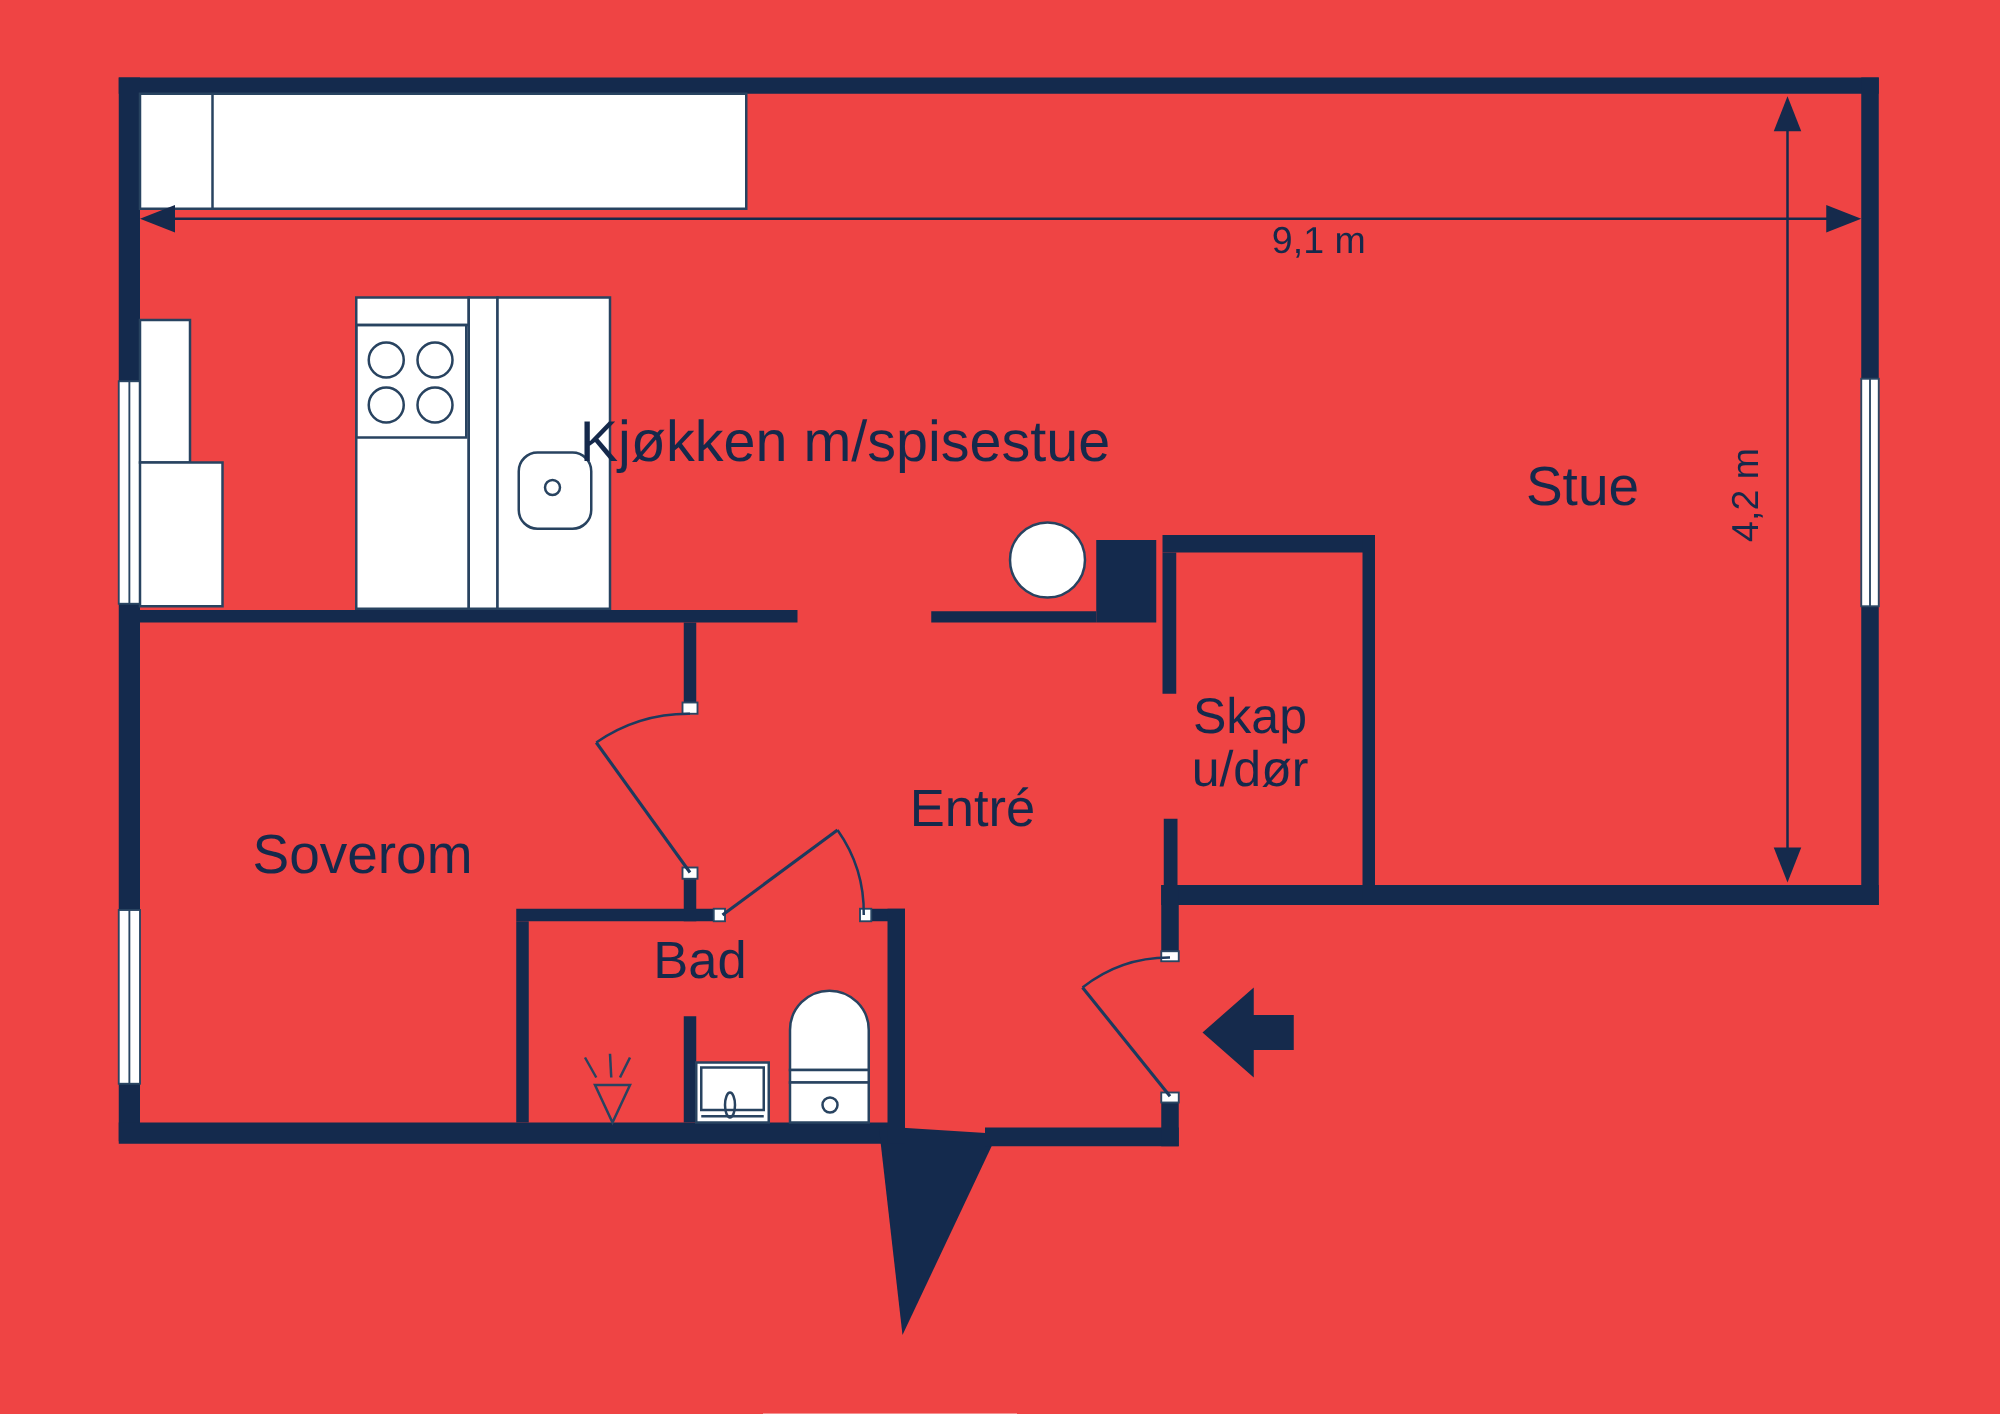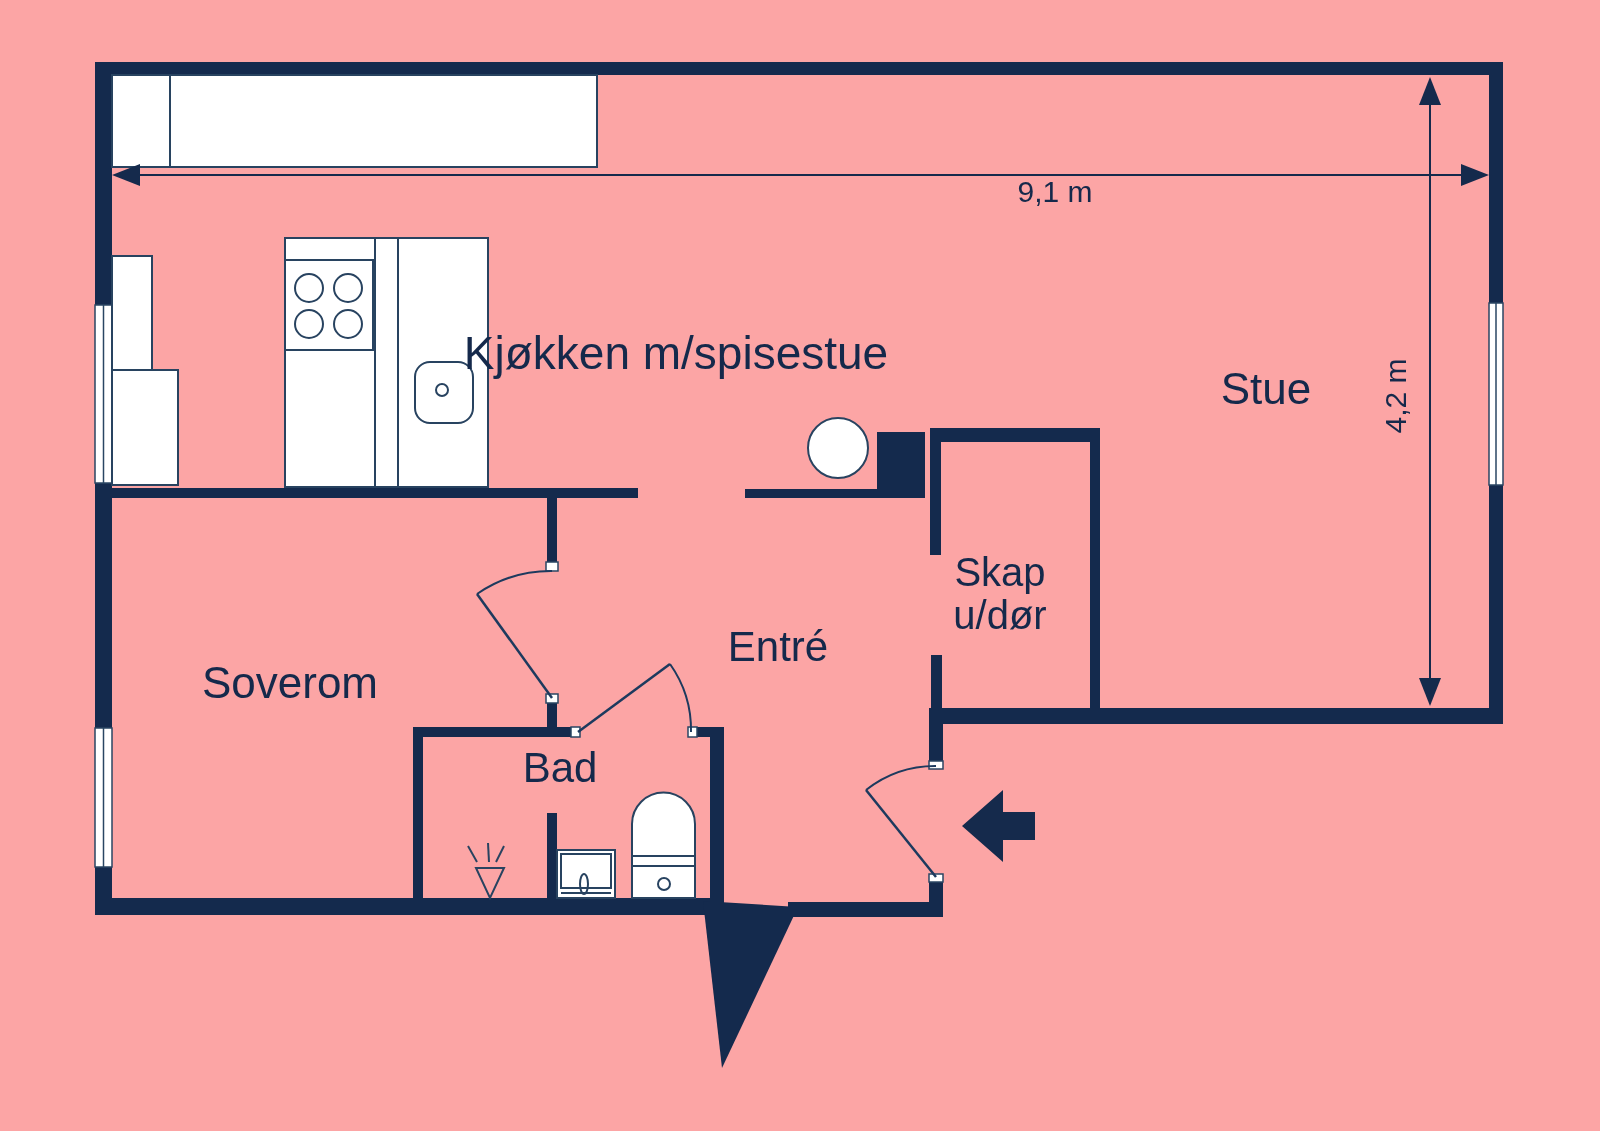--- a/index.html
+++ b/index.html
@@ -1,16 +1,16 @@
 <!DOCTYPE html>
 <html><head>
 <meta charset="utf-8">
 <style>
   html,body{margin:0;padding:0;background:#ffffff;}
-  .stage{position:relative;width:1600px;height:1131px;background:#fca5a5;overflow:hidden;}
+  .stage{position:relative;width:1600px;height:1131px;background:#ef4444;overflow:hidden;}
   svg{display:block;}
   .wall{fill:#142a4d;stroke:none;}
   .win{fill:#ffffff;stroke:#2a4663;stroke-width:1.5;}
   .winline{stroke:#2a4663;stroke-width:1.5;}
   .hinge{fill:#ffffff;stroke:#2a4663;stroke-width:1.5;}
   .furn{fill:#ffffff;stroke:#284360;stroke-width:2;}
   .furnline{fill:none;stroke:#284360;stroke-width:2;}
   .doorleaf{stroke:#1d3a5e;stroke-width:2.5;fill:none;}
   .doorarc{stroke:#1d3a5e;stroke-width:2;fill:none;}
   .dimline{stroke:#152a4c;stroke-width:2;fill:none;}

